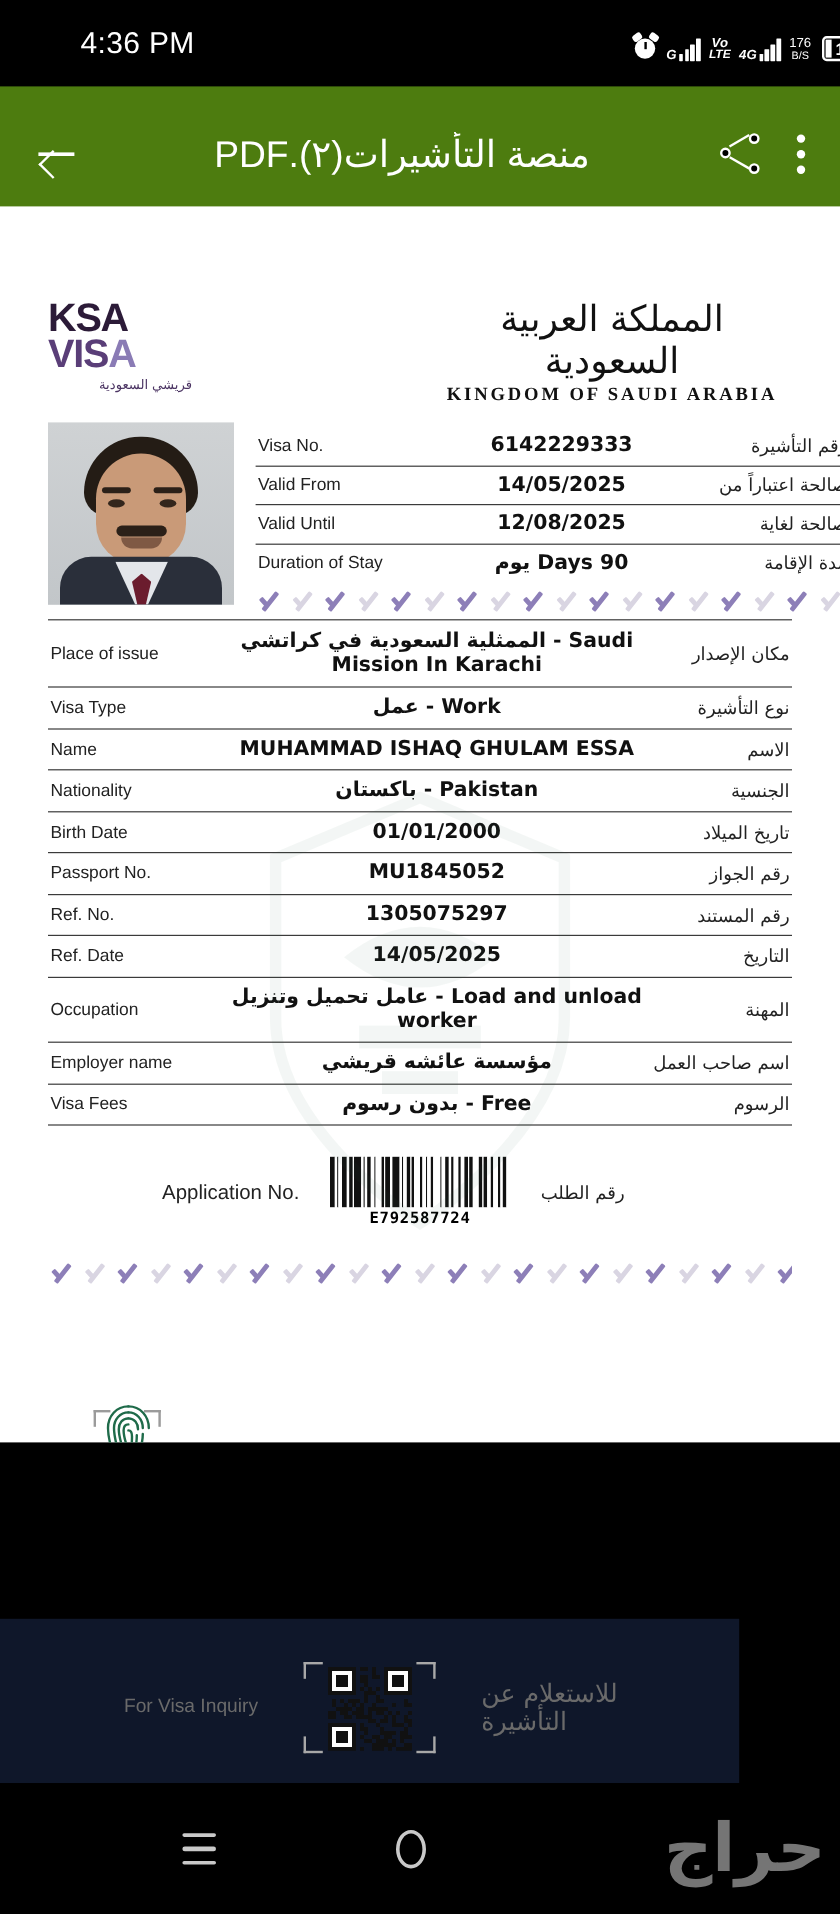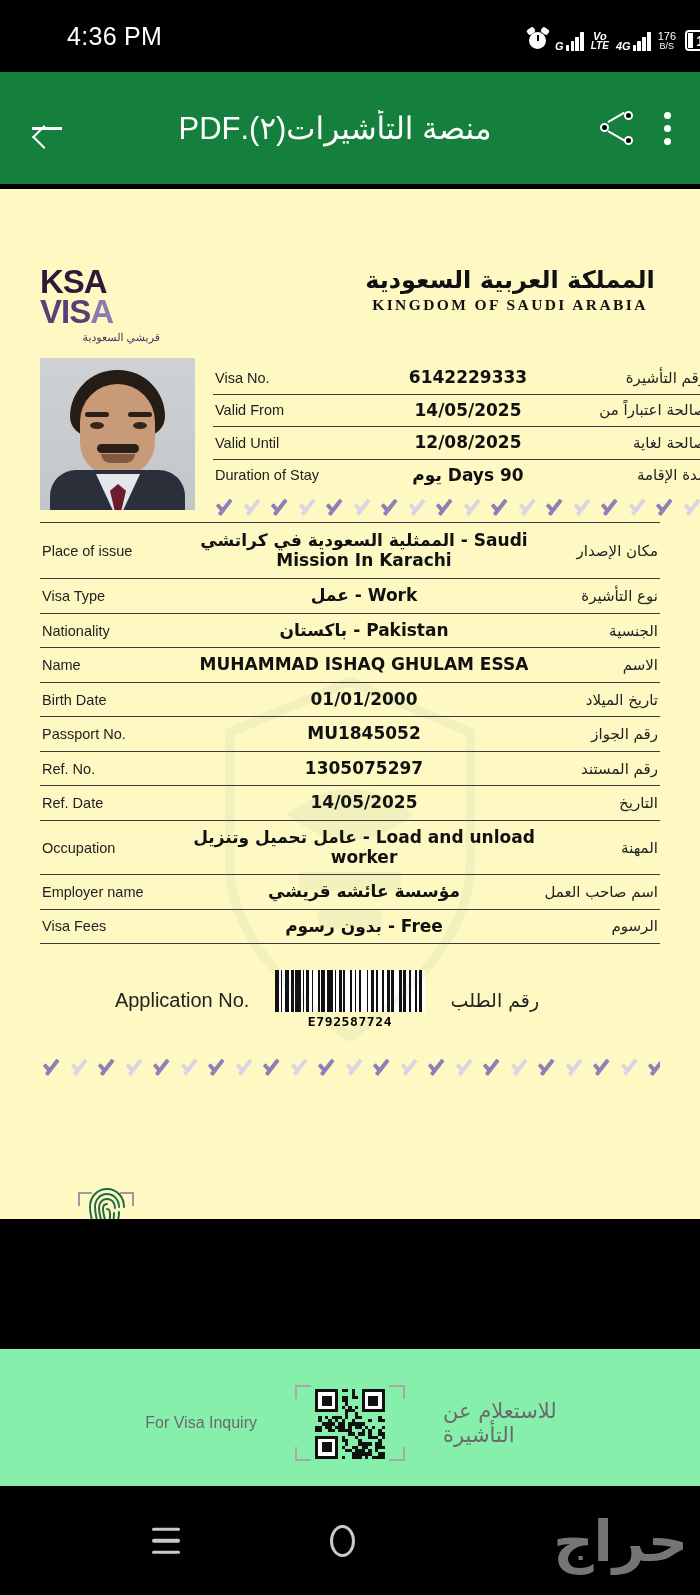--- a/index.html
+++ b/index.html
@@ -55,21 +55,21 @@
     width: 4px; height: 8px; background: #fff; border-radius: 0 2px 2px 0;
   }
   .battery .fillbar {
     position: absolute; left: 1px; top: 1px; bottom: 1px; width: 5px; background: #fff;
   }
   .battery .pct { font-size: 14px; font-weight: 700; color: #fff; z-index: 2; }
 
   
   .appbar {
     position: absolute; top: 72px; left: 0; width: 700px; height: 112px;
-    background: #15803d; color: #fff;
+    background: #4d7c0f; color: #fff;
     display: flex; align-items: center; padding: 0 26px;
   }
   .back-arrow {
     width: 44px; height: 44px; position: relative; flex: 0 0 auto; cursor: pointer;
   }
   .back-arrow::before {
     content: ""; position: absolute; left: 6px; top: 21px; width: 30px; height: 2.5px; background: #fff;
   }
   .back-arrow::after {
     content: ""; position: absolute; left: 6px; top: 14px;
@@ -90,44 +90,44 @@
   .share-ico .n2 { right: 1px; top: 2px; }
   .share-ico .n3 { right: 1px; bottom: 2px; }
   .share-ico i { position: absolute; height: 2.4px; background: #fff; }
   .share-ico .ln1 { left: 8px; top: 12px; width: 19px; transform: rotate(-30deg); transform-origin: left center; }
   .share-ico .ln2 { left: 8px; top: 21px; width: 19px; transform: rotate(30deg); transform-origin: left center; }
   .kebab { width: 10px; display: flex; flex-direction: column; gap: 6px; cursor: pointer; }
   .kebab span { width: 7px; height: 7px; border-radius: 50%; background: #fff; }
 
   
   .doc {
-    position: absolute; top: 189px; left: 0; width: 700px; height: 1030px;
-    background: #fef9c3; overflow: hidden;
+    position: absolute; top: 172px; left: 0; width: 700px; height: 1030px;
+    background: #ffffff; overflow: hidden;
   }
   .doc-inner { position: relative; width: 700px; height: 1133px; padding: 0 40px; }
   .watermark {
     position: absolute; left: 50%; top: 480px; transform: translateX(-50%);
     width: 330px; height: 380px; opacity: .05; pointer-events: none;
   }
 
   .doc-header { display: flex; align-items: flex-start; justify-content: space-between; padding-top: 78px; }
   .ksa-logo { width: 120px; }
   .ksa-logo .l1, .ksa-logo .l2 {
     font-size: 33px; font-weight: 800; letter-spacing: -1px; line-height: 30px;
   }
   .ksa-logo .l1 { color: #2c1b38; }
   .ksa-logo .l2 { color: #5a3e78; }
   .ksa-logo .l2 .chk { color: #8a7bb5; font-weight: 700; }
   .ksa-logo .sub {
     direction: rtl; font-size: 11px; color: #4b3463; margin-top: 4px; letter-spacing: .5px;
   }
   .ksa-seal { text-align: center; width: 300px; }
   .ksa-seal .ar {
-    direction: rtl; font-size: 24px; color: #111; line-height: 1.15;
-    font-family: "DejaVu Sans", "Liberation Sans", sans-serif; font-weight: 700;
+    direction: rtl; font-size: 30px; color: #111; line-height: 1.15;
+    font-family: "DejaVu Sans", "Liberation Sans", sans-serif; font-weight: 400;
   }
   .ksa-seal .en {
     font-size: 15.5px; letter-spacing: 2.4px; color: #111; margin-top: 1px;
     font-family: "Liberation Serif", serif; font-weight: 700;
   }
 
   
   .top-block { display: flex; gap: 18px; margin-top: 14px; }
   .photo {
     width: 155px; height: 152px; flex: 0 0 auto;
@@ -215,23 +215,23 @@
   }
   .tape .ck.dark { color: #8d7fb8; }
   .tape .ck.light { color: #d9d5e2; }
   .tape-top { margin-top: 3px; margin-bottom: 0px; }
   .tape-bottom { margin-top: 24px; }
 
   
   .barcode-row {
     display: flex; align-items: center; justify-content: center; gap: 26px; margin-top: 26px;
   }
-  .barcode-row .en-label { font-size: 20px; color: #222; width: 150px; text-align: right; }
+  .barcode-row .en-label { font-size: 17px; color: #222; width: 150px; text-align: right; }
   .barcode-row .ar-label {
-    font-size: 19px; color: #222; width: 150px; text-align: left; direction: rtl;
+    font-size: 15px; color: #222; width: 150px; text-align: left; direction: rtl;
     font-family: "DejaVu Sans", "Liberation Sans", sans-serif;
   }
   .barcode-wrap { text-align: center; }
   .barcode { display: flex; align-items: flex-end; height: 42px; gap: 0; }
   .barcode i { display: block; height: 42px; background: #111; }
   .barcode-num {
     font-size: 13px; font-weight: 700; letter-spacing: .6px; margin-top: 2px;
     font-family: "DejaVu Sans Mono", monospace;
   }
 
@@ -244,21 +244,21 @@
   }
   .fp-brackets .tl { left: 0; top: 8px; border-right: none; border-bottom: none; }
   .fp-brackets .tr { right: 0; top: 8px; border-left: none; border-bottom: none; }
   .fp-brackets .bl { left: 0; bottom: 0; border-right: none; border-top: none; }
   .fp-brackets .br { right: 0; bottom: 0; border-left: none; border-top: none; }
   .fp-svg { position: absolute; left: 10px; top: 2px; }
 
   
   .gap-black { position: absolute; top: 1317px; left: 0; width: 700px; height: 32px; background: #000; }
   .doc2 {
-    position: absolute; top: 1349px; left: 0; width: 700px; height: 137px; background: #86efac;
+    position: absolute; top: 1349px; left: 0; width: 616px; height: 137px; background: #0f172a;
     overflow: hidden;
     padding-left: 25px;
   }
   .inquiry {
     position: absolute; left: 0; right: 0; top: 36px;
     display: flex; align-items: center; justify-content: center; gap: 38px;
   }
   .inquiry .en { font-size: 16px; color: #6a6a6a; width: 170px; text-align: right; }
   .inquiry .ar {
     font-size: 21px; color: #6a6a6a; width: 170px; text-align: left; direction: rtl;
@@ -447,28 +447,28 @@
           <span class="en-label">Place of issue</span>
           <span class="value">الممثلية السعودية في كراتشي - Saudi Mission In Karachi</span>
           <span class="ar-label">مكان الإصدار</span>
         </div>
         <div class="row">
           <span class="en-label">Visa Type</span>
           <span class="value">عمل - Work</span>
           <span class="ar-label">نوع التأشيرة</span>
         </div>
         <div class="row">
+          <span class="en-label">Name</span>
+          <span class="value">MUHAMMAD ISHAQ GHULAM ESSA</span>
+          <span class="ar-label">الاسم</span>
+        </div>
+        <div class="row">
           <span class="en-label">Nationality</span>
           <span class="value">باكستان - Pakistan</span>
           <span class="ar-label">الجنسية</span>
-        </div>
-        <div class="row">
-          <span class="en-label">Name</span>
-          <span class="value">MUHAMMAD ISHAQ GHULAM ESSA</span>
-          <span class="ar-label">الاسم</span>
         </div>
         <div class="row">
           <span class="en-label">Birth Date</span>
           <span class="value">01/01/2000</span>
           <span class="ar-label">تاريخ الميلاد</span>
         </div>
         <div class="row">
           <span class="en-label">Passport No.</span>
           <span class="value">MU1845052</span>
           <span class="ar-label">رقم الجواز</span>

